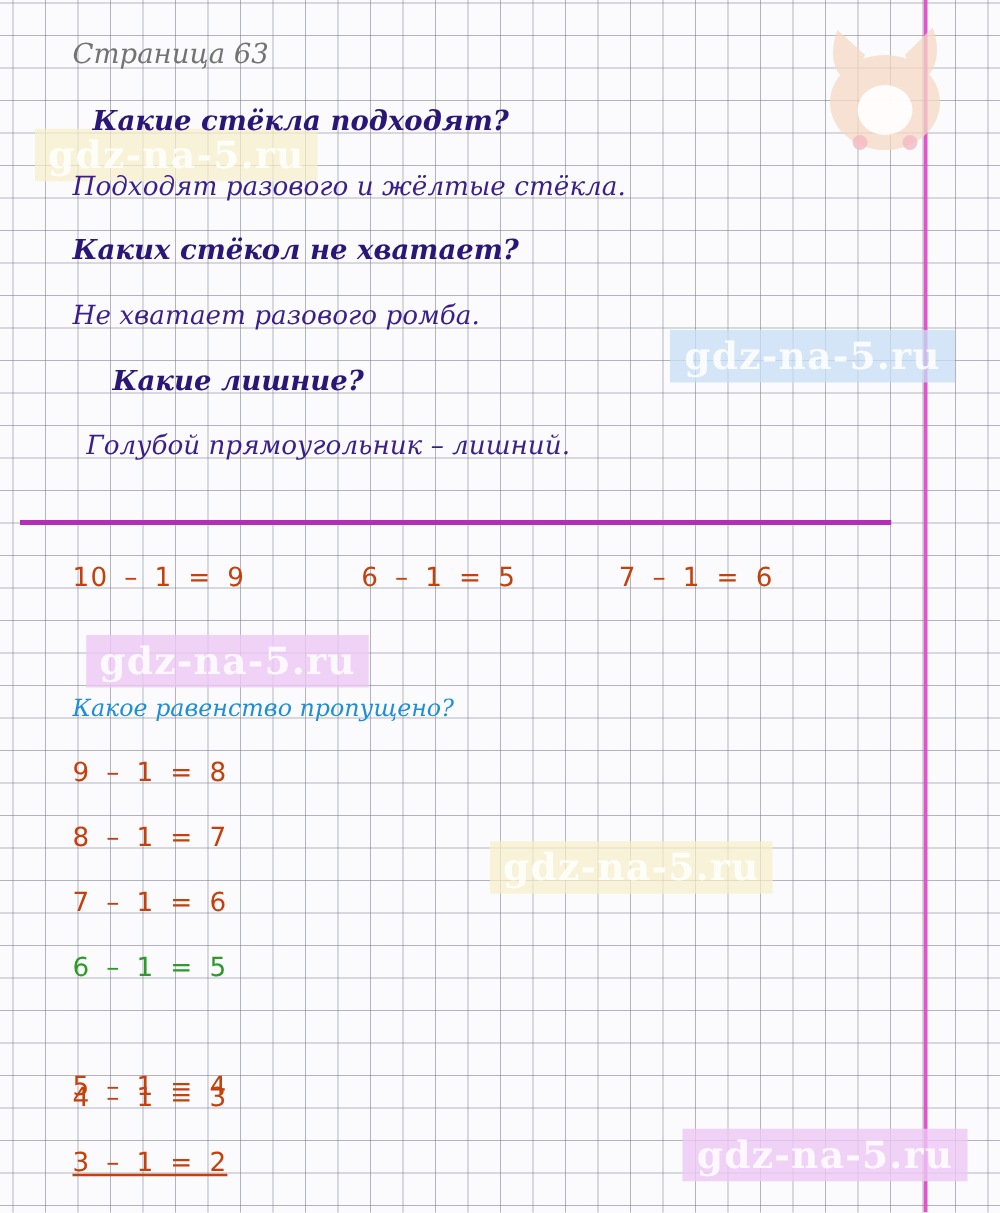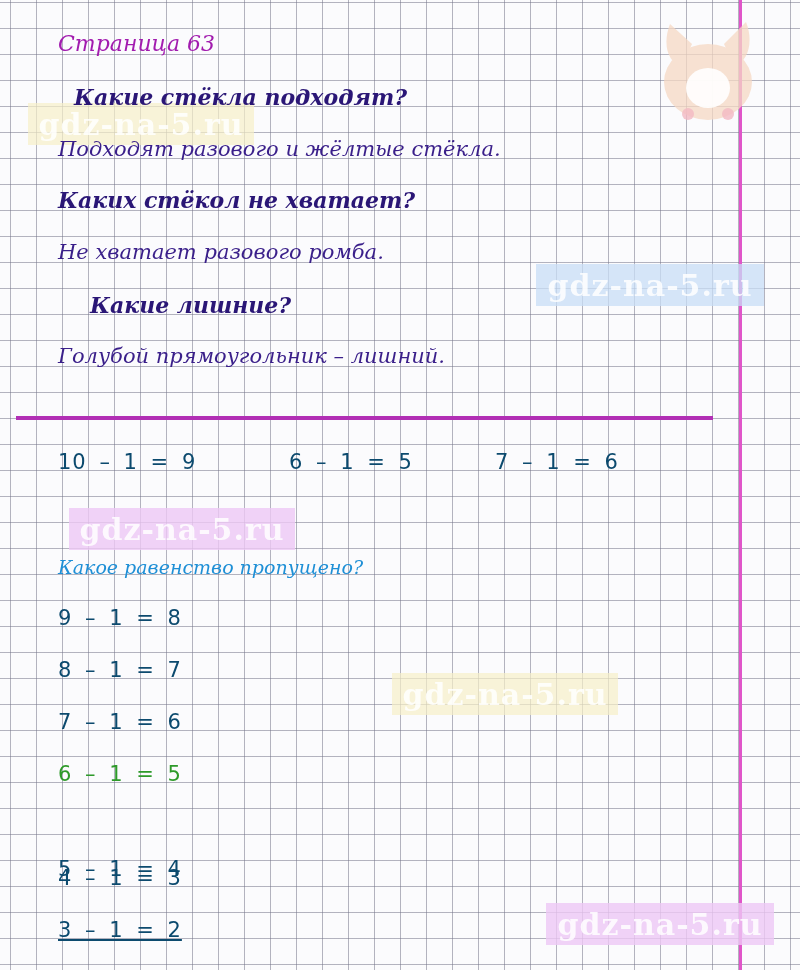--- a/index.html
+++ b/index.html
@@ -28,27 +28,27 @@
     }
     .wm-yellow { background: rgba(246,240,200,0.7); }
     .wm-blue { background: rgba(200,222,245,0.75); }
     .wm-pink { background: rgba(238,200,245,0.8); }
     .mascot {
       position: absolute; left: 648px; top: 4px; width: 120px; height: 120px;
     }
     .text {
       position: absolute; white-space: nowrap; font-style: italic;
     }
-    .title-red { color: #a21caf; font-size: 22px; font-family: "DejaVu Serif", serif; font-style: italic; }
+    .title-red { color: #737373; font-size: 22px; font-family: "DejaVu Serif", serif; font-style: italic; }
     .q { color: #2a1676; font-size: 22px; font-weight: bold; font-family: "DejaVu Serif", serif; }
     .a { color: #3a1f8a; font-size: 21px; font-family: "DejaVu Serif", serif; }
     .q-blue { color: #1e8fd6; font-size: 19px; font-family: "DejaVu Serif", serif; }
     .eq {
       position: absolute; white-space: nowrap; font-family: "DejaVu Sans", sans-serif;
-      font-size: 21px; color: #0c4a6e; letter-spacing: 1px; word-spacing: 5px;
+      font-size: 21px; color: #c2410c; letter-spacing: 1px; word-spacing: 5px;
     }
     .eq.green { color: #2e9a2a; }
   </style>
 </head>
 <body>
 
 <div class="margin-line"></div>
 <div class="separator"></div>
 
 <svg class="mascot" viewBox="0 0 120 120">
@@ -70,21 +70,21 @@
 
 <div class="text title-red" style="left:58px; top:31px;">Страница 63</div>
 
 <div class="text q" style="left:74px; top:84px;">Какие стёкла подходят?</div>
 <div class="text a" style="left:58px; top:137px;">Подходят разового и жёлтые стёкла.</div>
 
 <div class="text q" style="left:58px; top:187px;">Каких стёкол не хватает?</div>
 <div class="text a" style="left:58px; top:240px;">Не хватает разового ромба.</div>
 
 <div class="text q" style="left:58px; top:292px;margin-left:32px;">Какие лишние?</div>
-<div class="text a" style="left:58px; top:344px;">Голубой прямоугольник – лишний.</div>
+<div class="text a" style="left:69px; top:344px;">Голубой прямоугольник – лишний.</div>
 
 <div class="eq" style="left:58px; top:450px;">10 – 1 = 9</div>
 <div class="eq" style="left:289px; top:450px;">6 – 1 = 5</div>
 <div class="eq" style="left:495px; top:450px;">7 – 1 = 6</div>
 
 <div class="text q-blue" style="left:58px; top:556px;">Какое равенство пропущено?</div>
 
 <div class="eq" style="left:58px; top:606px;">9 – 1 = 8</div>
 <div class="eq" style="left:58px; top:658px;">8 – 1 = 7</div>
 <div class="eq" style="left:58px; top:710px;">7 – 1 = 6</div>

